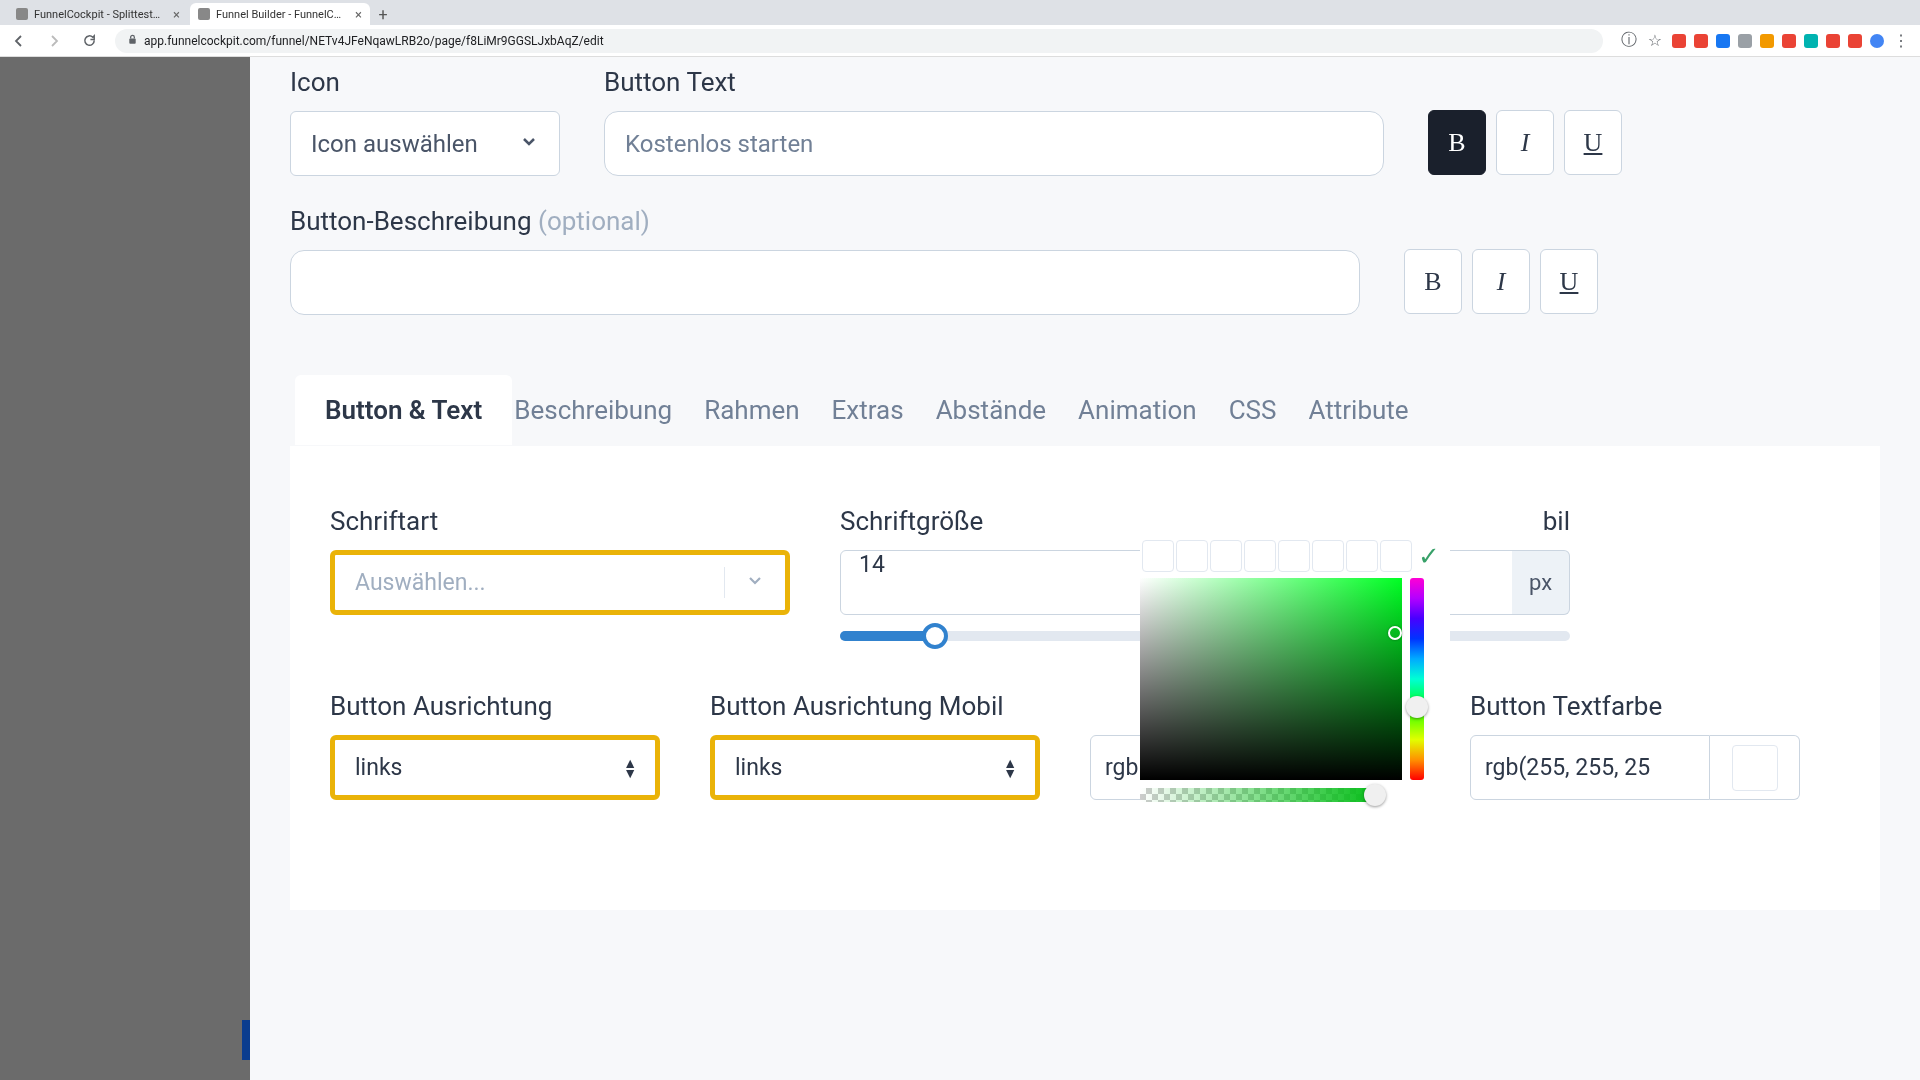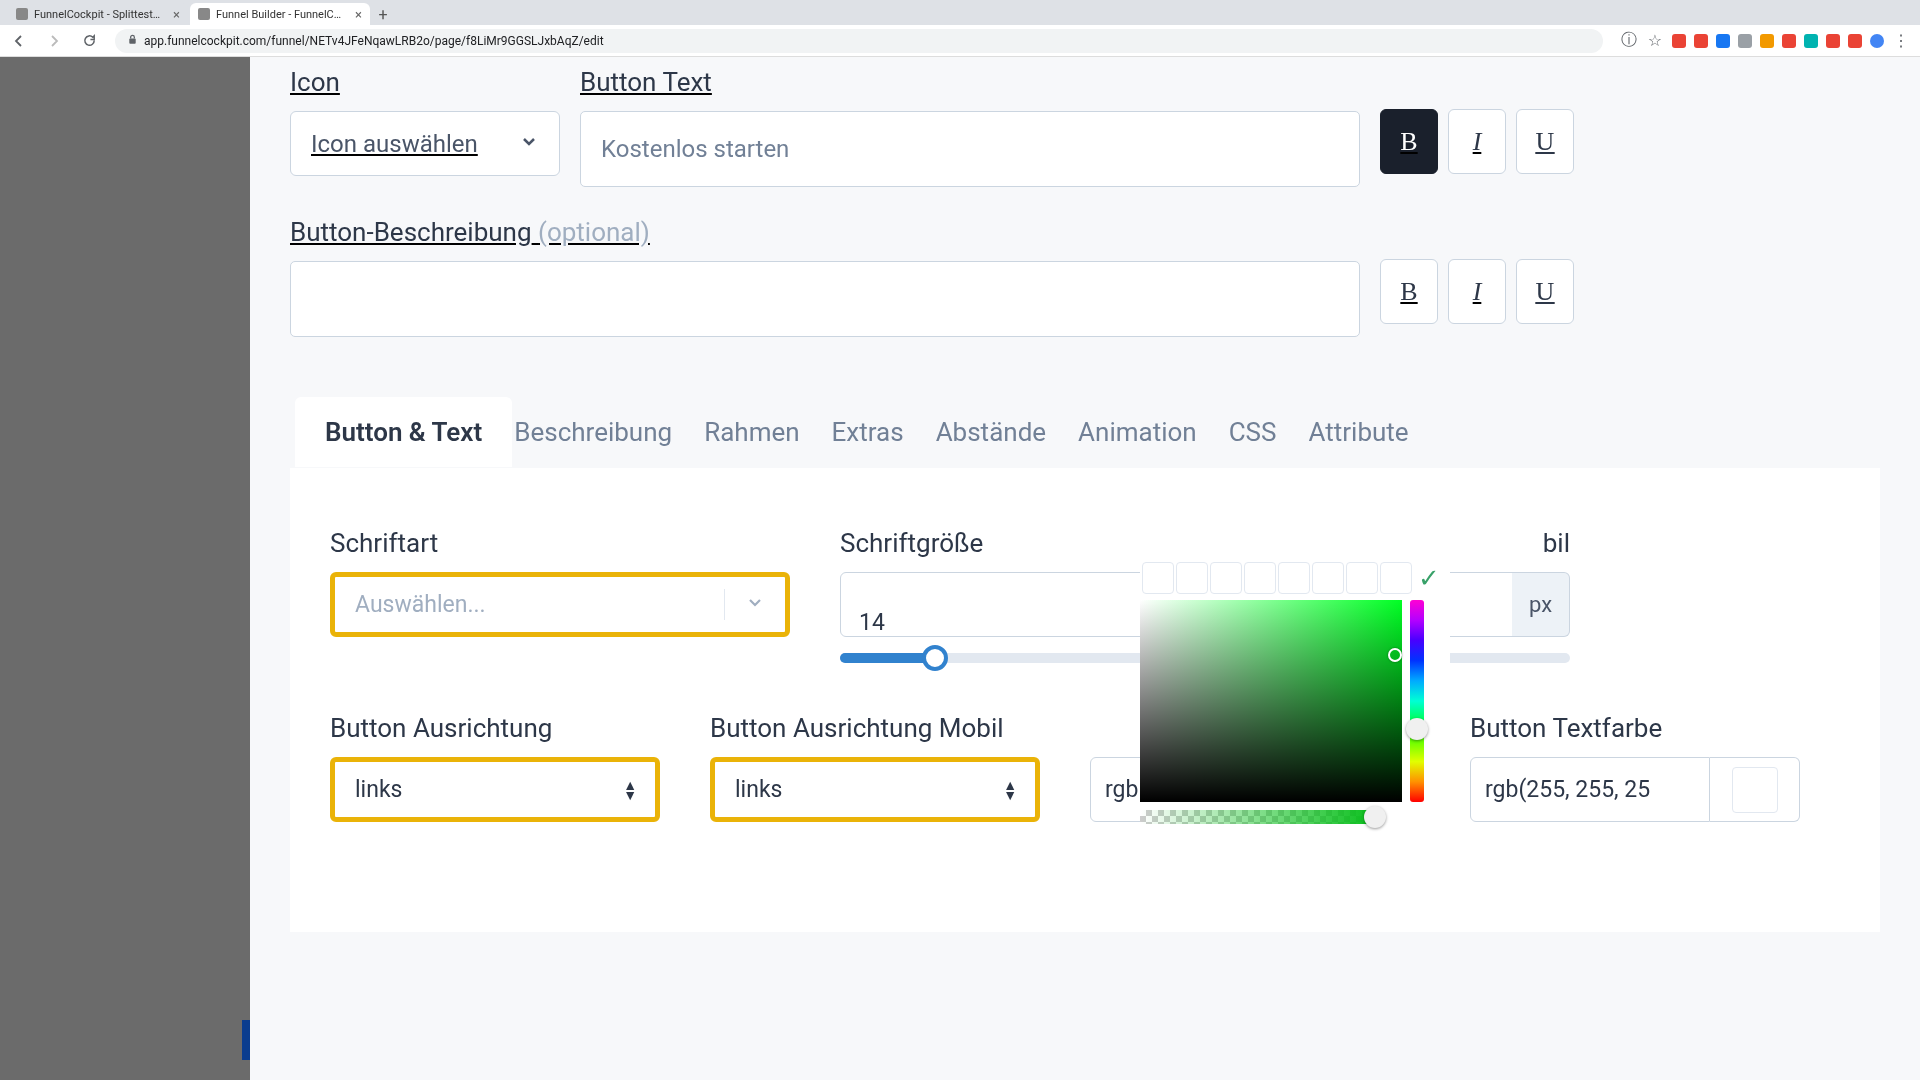--- a/index.html
+++ b/index.html
@@ -21,28 +21,28 @@
     .ext-icons { display: flex; gap: 8px; align-items: center; }
     .ext-icon { width: 14px; height: 14px; border-radius: 3px; }
 
     
     .app { display: flex; height: calc(1080px - 57px); }
     .sidebar { width: 250px; background: #6b6b6b; position: relative; }
     .sidebar-edge { position: absolute; bottom: 20px; left: 242px; width: 8px; height: 40px; background: #0a3d8f; }
     .content { flex: 1; background: #f7f8fa; padding: 0 40px; overflow: hidden; }
 
     .section { padding-top: 10px; }
-    .row { display: flex; gap: 20px; align-items: flex-start; margin-bottom: 30px; text-decoration: underline; }
+    .row { display: flex; gap: 44px; align-items: center; margin-bottom: 30px; }
     .field-label { font-size: 26px; color: #2d3748; font-weight: 400; margin-bottom: 14px; }
     .field-label .optional { color: #a0aec0; }
 
     .icon-select { width: 270px; height: 65px; border: 1px solid #cbd5e0; border-radius: 6px; background: #fff; display: flex; align-items: center; justify-content: space-between; padding: 0 20px; font-size: 24px; color: #4a5568; cursor: pointer; }
     .chevron { font-size: 20px; color: #4a5568; }
 
-    .text-input { height: 76px; border: 1px solid #cbd5e0; border-radius: 5px; background: #fff; padding: 0 20px; font-size: 24px; color: #718096; }
+    .text-input { height: 65px; border: 1px solid #cbd5e0; border-radius: 14px; background: #fff; padding: 0 20px; font-size: 24px; color: #718096; }
     .text-input.wide { width: 780px; }
     .text-input.full { width: 1070px; }
 
     .format-group { display: flex; gap: 10px; }
     .format-btn { width: 58px; height: 65px; border: 1px solid #cbd5e0; border-radius: 6px; background: #fff; display: flex; align-items: center; justify-content: center; font-size: 26px; color: #2d3748; cursor: pointer; font-family: Georgia, serif; }
     .format-btn.active { background: #1a202c; color: #fff; border-color: #1a202c; }
     .format-btn.italic { font-style: italic; }
     .format-btn.underline { text-decoration: underline; }
 
     .tabs { display: flex; gap: 32px; border-bottom: 1px solid transparent; margin-top: 60px; padding: 0 30px 0 35px; }
@@ -53,21 +53,21 @@
 
     .grid-row { display: flex; gap: 50px; margin-bottom: 50px; }
     .grid-col { flex: 1; }
 
     .select-box { height: 65px; border: 5px solid #eab308; border-radius: 6px; background: #fff; display: flex; align-items: center; padding: 0 20px; font-size: 23px; color: #a0aec0; cursor: pointer; position: relative; }
     .select-box .divider { position: absolute; right: 60px; top: 12px; bottom: 12px; width: 1px; background: #e2e8f0; }
     .select-box .sel-chevron { position: absolute; right: 20px; color: #a0aec0; }
     .select-box.dark { color: #2d3748; }
     .select-box .updown { position: absolute; right: 18px; font-size: 14px; color: #2d3748; display: flex; flex-direction: column; line-height: 10px; }
 
-    .number-input { height: 65px; border: 1px solid #cbd5e0; border-radius: 6px; background: #fff; padding: 0 18px; font-size: 23px; color: #2d3748; display: flex; align-items: flex-end; }
+    .number-input { height: 65px; border: 1px solid #cbd5e0; border-radius: 6px; background: #fff; padding: 0 18px; font-size: 23px; color: #2d3748; display: flex; align-items: flex-start; }
 
     .slider-track { position: relative; height: 10px; background: #e2e8f0; border-radius: 5px; margin-top: 16px; }
     .slider-fill { position: absolute; left: 0; top: 0; bottom: 0; background: #3182ce; border-radius: 5px; }
     .slider-thumb { position: absolute; top: 50%; width: 26px; height: 26px; background: #fff; border: 4px solid #3182ce; border-radius: 50%; transform: translate(-50%, -50%); }
 
     .px-suffix { width: 58px; height: 65px; background: #edf2f7; border: 1px solid #cbd5e0; border-left: none; border-radius: 0 6px 6px 0; display: flex; align-items: center; justify-content: center; font-size: 22px; color: #4a5568; }
 
     .color-input-wrap { display: flex; }
     .color-text { flex: 1; height: 65px; border: 1px solid #cbd5e0; border-radius: 6px 0 0 6px; background: #fff; padding: 0 14px; font-size: 23px; color: #2d3748; display: flex; align-items: center; overflow: hidden; white-space: nowrap; }
     .color-swatch-btn { width: 90px; height: 65px; border: 1px solid #cbd5e0; border-left: none; border-radius: 0 6px 6px 0; display: flex; align-items: center; justify-content: center; background: #fff; }

